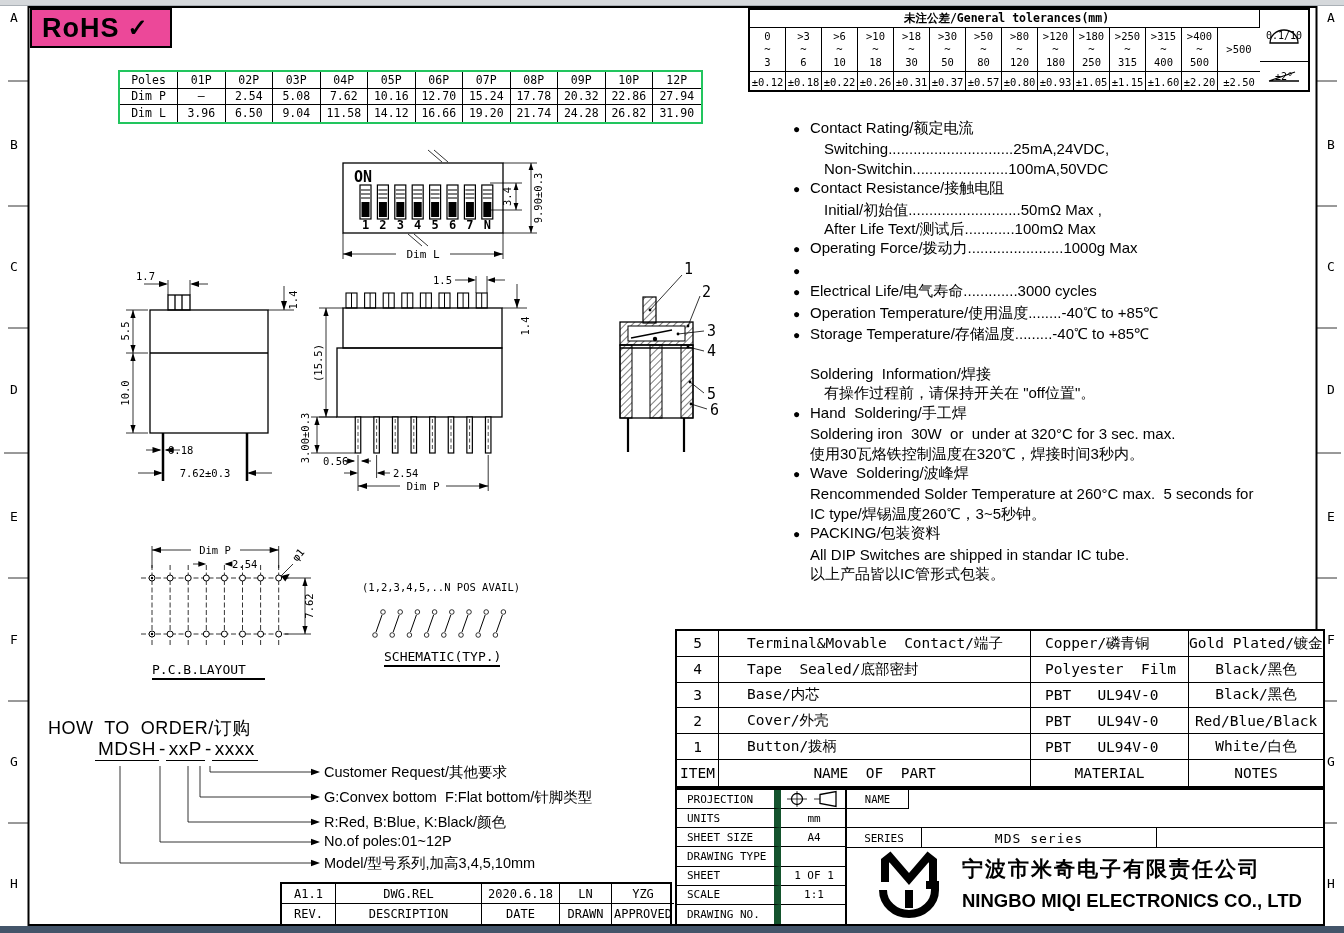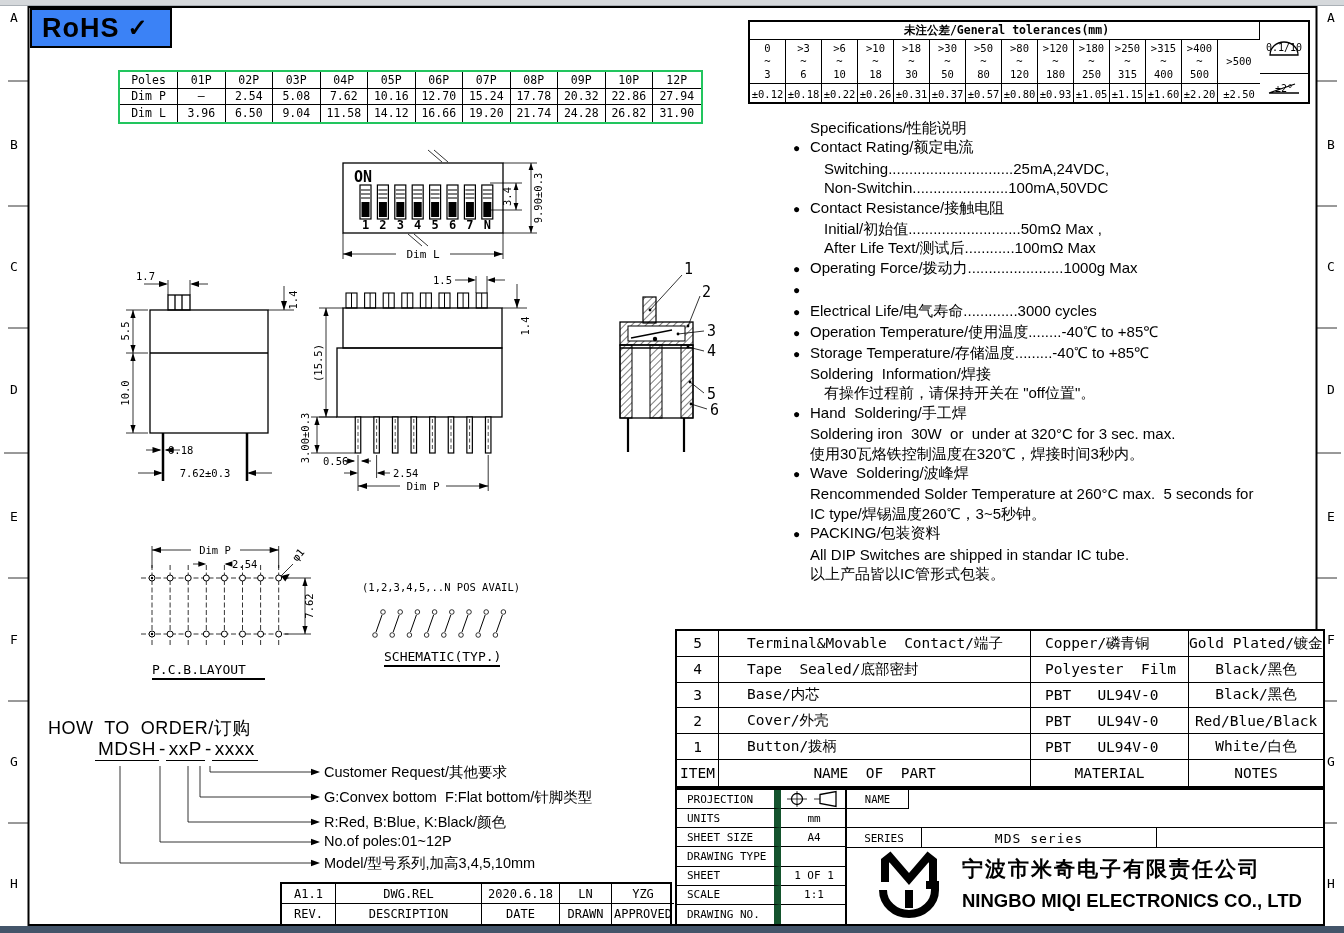--- a/index.html
+++ b/index.html
@@ -3,30 +3,30 @@
 <meta charset="utf-8">
 <style>
 *{margin:0;padding:0;box-sizing:border-box}
 html,body{width:1344px;height:933px}
 body{position:relative;background:#fff;color:#000;font-family:"DejaVu Sans Mono",monospace;overflow:hidden}
 .abs{position:absolute}
 .strip-top{left:0;top:0;width:1344px;height:6px;background:#d5d8db;border-bottom:1px solid #aab0b6}
 .strip-bot{left:0;top:926px;width:1344px;height:7px;background:#44556a}
 .frame-letter{width:18px;text-align:center;font:13px "DejaVu Sans Mono",monospace;color:#000}
 
-.rohs{left:30px;top:8px;width:142px;height:40px;border:2px solid #000;background:#3b82f6;display:flex;align-items:center;padding-left:10px}
+.rohs{left:30px;top:8px;width:142px;height:40px;border:2px solid #000;background:#ec4899;display:flex;align-items:center;padding-left:10px}
 .rohs .r1{font:bold 27px "Liberation Sans",sans-serif;letter-spacing:1px}
 .rohs .r2{font:bold 24px "Liberation Sans",sans-serif;margin-left:8px}
 
 .ptable{left:118px;top:70px;display:grid;grid-template-columns:58px repeat(11,47.5px);grid-auto-rows:16.6px;border:2px solid #22c55e;background:#fff}
 .ptable>div{border-right:1px solid #000;border-bottom:1px solid #000;display:flex;align-items:center;justify-content:center;font-size:11.5px;white-space:pre}
 .ptable>div:nth-child(12n){border-right:none}
 .ptable>div:nth-child(n+25){border-bottom:none}
 
-.tolwrap{left:748px;top:20px;width:562px;height:84px}
+.tolwrap{left:748px;top:8px;width:562px;height:84px}
 .tol{position:absolute;left:0;top:0;display:grid;grid-template-columns:repeat(13,36px) 42px;grid-template-rows:18px 44px 20px;border:2px solid #000;background:#fff;width:514px;height:84px}
 .tol .ttl{grid-column:1/-1;border-bottom:1px solid #000;display:flex;align-items:center;padding-left:4px;font:bold 11.5px "DejaVu Sans Mono",monospace;white-space:pre}
 .tol>div{border-right:1px solid #000;border-bottom:1px solid #000;display:flex;align-items:center;justify-content:center;font-size:10.5px;text-align:center}
 .tol .rg{white-space:pre-line;line-height:1.25}
 .tol>div:nth-child(15),.tol>div:nth-child(29){border-right:none}
 .tol>div:nth-child(n+16){border-bottom:none}
 .tolside{position:absolute;left:512px;top:0;width:50px;height:84px;border:2px solid #000;border-left:none;background:#fff}
 .tolside .fc{height:52px;border-bottom:1px solid #000;display:flex;flex-direction:column;align-items:center;justify-content:center}
 .tolside .ac{height:30px;display:flex;flex-direction:column;align-items:center;justify-content:center}
 .tolside .lab{font-size:10px;line-height:1}
@@ -299,21 +299,20 @@
       <line x1="173" y1="85" x2="173" y2="111"></line>
       <line x1="13" y1="106" x2="173" y2="106"></line>
     </g>
   <path d="M13,106 l9,-3 v6 z" class="fb"></path>
     <path d="M173,106 l-9,-3 v6 z" class="fb"></path>
   <rect x="66" y="99" width="54" height="13" class="fw"></rect>
   <text x="93" y="110" class="txt11" text-anchor="middle">Dim L</text>
 </svg>
 
 <div class="abs tblock" style="left:793px;top:118px">
-  <div class="tl" data-ind="0"><span class="bu"></span><span>Specifications/性能说明</span></div>
   <div class="tl" data-ind="0"><span class="bu">●</span><span>Contact Rating/额定电流</span></div>
   <div class="tl" data-ind="1"><span class="bu"></span><span>Switching..............................25mA,24VDC,</span></div>
   <div class="tl" data-ind="1"><span class="bu"></span><span>Non-Switchin.......................100mA,50VDC</span></div>
   <div class="tl" data-ind="0"><span class="bu">●</span><span>Contact Resistance/接触电阻</span></div>
   <div class="tl" data-ind="1"><span class="bu"></span><span>Initial/初始值...........................50mΩ Max ,</span></div>
   <div class="tl" data-ind="1"><span class="bu"></span><span>After Life Text/测试后............100mΩ Max</span></div>
   <div class="tl" data-ind="0"><span class="bu">●</span><span>Operating Force/拨动力.......................1000g Max</span></div>
   <div class="tl" data-ind="0"><span class="bu">●</span></div>
   <div class="tl" data-ind="0"><span class="bu">●</span><span>Electrical Life/电气寿命.............3000 cycles</span></div>
   <div class="tl" data-ind="0"><span class="bu">●</span><span>Operation Temperature/使用温度........-40℃ to +85℃</span></div>

